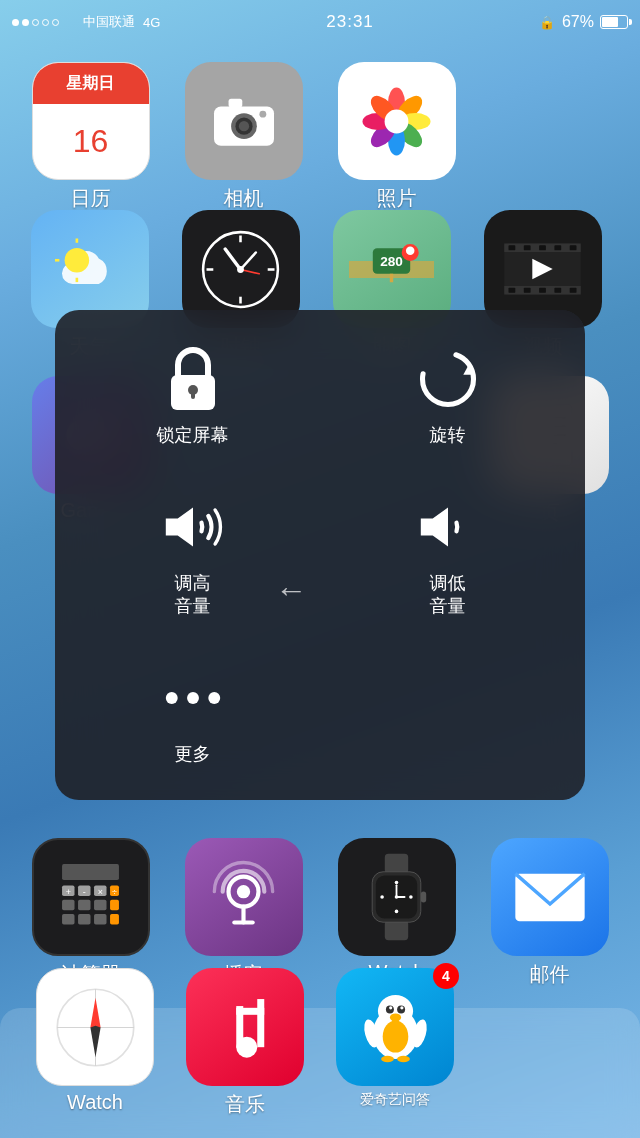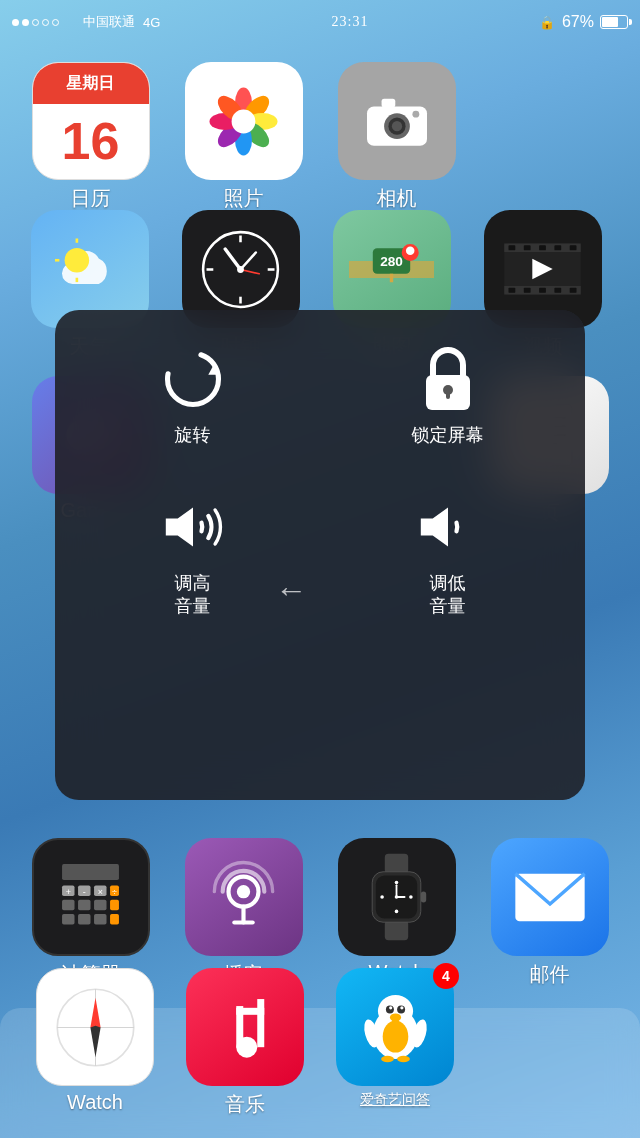--- a/index.html
+++ b/index.html
@@ -55,24 +55,23 @@
       border-radius: 50%;
       background: #fff;
     }
 
     .dot.empty {
       background: transparent;
       border: 1.5px solid #fff;
     }
 
     .status-center {
-      font-size: 14px;
+      font-size: 17px;
       font-weight: 500;
       letter-spacing: 1px;
-      font-family: Liberation Serif, serif;
     }
 
     .status-right {
       display: flex;
       align-items: center;
       gap: 6px;
       font-size: 13px;
     }
 
     .battery-icon {
@@ -229,22 +228,22 @@
       font-size: 13px;
       font-weight: 600;
     }
 
     .cal-bottom {
       display: flex;
       align-items: center;
       justify-content: center;
       flex: 1;
       color: #e84030;
-      font-size: 52px;
-      font-weight: 700;
+      font-size: 32px;
+      font-weight: 400;
     }
 
     
     .badge {
       position: absolute;
       top: -5px;
       right: -5px;
       background: red;
       color: #fff;
       border-radius: 50%;
@@ -334,52 +333,52 @@
           <span style="font-size:16px; font-weight:600;">星期日</span>
         </div>
         <div class="cal-bottom">16</div>
       </div>
     </div>
     <span class="app-label">日历</span>
   </div>
 
   <div class="app-item">
     <div class="app-icon-wrap">
+      <div class="app-icon icon-camera" style="background:#a5a5a5;">
+        <svg width="70" height="60" viewBox="0 0 80 70">
+          <rect x="5" y="18" width="70" height="46" rx="8" fill="white"></rect>
+          <circle cx="40" cy="41" r="15" fill="#666"></circle>
+          <circle cx="40" cy="41" r="10" fill="#333"></circle>
+          <circle cx="40" cy="41" r="6" fill="#555"></circle>
+          <rect x="22" y="9" width="16" height="10" rx="3" fill="white"></rect>
+          <circle cx="62" cy="27" r="4" fill="#aaa"></circle>
+        </svg>
+      </div>
+    </div>
+    <span class="app-label">相机</span>
+  </div>
+
+  <div class="app-item">
+    <div class="app-icon-wrap">
       <div class="app-icon photos-icon">
         <svg width="85" height="85" viewBox="0 0 100 100">
 
           <ellipse cx="50" cy="28" rx="10" ry="18" fill="#ff5252" transform="rotate(0 50 50)"></ellipse>
           <ellipse cx="50" cy="28" rx="10" ry="18" fill="#ff9800" transform="rotate(45 50 50)"></ellipse>
           <ellipse cx="50" cy="28" rx="10" ry="18" fill="#ffeb3b" transform="rotate(90 50 50)"></ellipse>
           <ellipse cx="50" cy="28" rx="10" ry="18" fill="#4caf50" transform="rotate(135 50 50)"></ellipse>
           <ellipse cx="50" cy="28" rx="10" ry="18" fill="#2196f3" transform="rotate(180 50 50)"></ellipse>
           <ellipse cx="50" cy="28" rx="10" ry="18" fill="#9c27b0" transform="rotate(225 50 50)"></ellipse>
           <ellipse cx="50" cy="28" rx="10" ry="18" fill="#e91e63" transform="rotate(270 50 50)"></ellipse>
           <ellipse cx="50" cy="28" rx="10" ry="18" fill="#ff5722" transform="rotate(315 50 50)"></ellipse>
           <circle cx="50" cy="50" r="14" fill="white"></circle>
         </svg>
       </div>
     </div>
     <span class="app-label">照片</span>
-  </div>
-
-  <div class="app-item">
-    <div class="app-icon-wrap">
-      <div class="app-icon icon-camera" style="background:#a5a5a5;">
-        <svg width="70" height="60" viewBox="0 0 80 70">
-          <rect x="5" y="18" width="70" height="46" rx="8" fill="white"></rect>
-          <circle cx="40" cy="41" r="15" fill="#666"></circle>
-          <circle cx="40" cy="41" r="10" fill="#333"></circle>
-          <circle cx="40" cy="41" r="6" fill="#555"></circle>
-          <rect x="22" y="9" width="16" height="10" rx="3" fill="white"></rect>
-          <circle cx="62" cy="27" r="4" fill="#aaa"></circle>
-        </svg>
-      </div>
-    </div>
-    <span class="app-label">相机</span>
   </div>
 </div>
 
 <div style="position:absolute; top:210px; left:0; right:8px; display:grid; grid-template-columns:repeat(4,1fr); gap:25px 8px; padding:0 18px; z-index:10;">
 
   <div class="app-item">
     <div class="app-icon-wrap">
       <div class="app-icon icon-weather" style="background:linear-gradient(145deg,#64b3f4,#87ceeb);">
         <svg width="80" height="70" viewBox="0 0 90 80">
           <path d="M55 28 a16 16 0 0 0-30 5 a12 12 0 0 0 0 24 h30 a16 16 0 0 0 0-29z" fill="white" opacity="0.9"></path>
@@ -650,51 +649,51 @@
 
           <ellipse cx="35" cy="90" rx="8" ry="4" fill="#ffb300"></ellipse>
           <ellipse cx="55" cy="90" rx="8" ry="4" fill="#ffb300"></ellipse>
 
           <ellipse cx="15" cy="58" rx="8" ry="18" fill="white" transform="rotate(-15 15 58)"></ellipse>
           <ellipse cx="75" cy="58" rx="8" ry="18" fill="white" transform="rotate(15 75 58)"></ellipse>
         </svg>
       </div>
       <div class="badge">4</div>
     </div>
-    <span class="app-label" style="font-size:14px; color:#fff;text-decoration:underline;">爱奇艺问答</span>
+    <span class="app-label" style="font-size:14px; color:#fff;">爱奇艺问答</span>
   </div>
 </div>
 
 <div class="overlay">
-
-  <div class="overlay-cell">
-    <div class="overlay-icon">
-      <svg width="68" height="68" viewBox="0 0 80 80">
-        <circle cx="40" cy="40" r="30" fill="none" stroke="white" stroke-width="6" stroke-dasharray="100 50" stroke-linecap="round"></circle>
-
-        <polygon points="65,22 72,35 58,35" fill="white"></polygon>
-      </svg>
-    </div>
-    <span class="overlay-label">旋转</span>
-  </div>
 
   <div class="overlay-cell">
     <div class="overlay-icon">
       <svg width="60" height="72" viewBox="0 0 60 72">
         <rect x="8" y="32" width="44" height="35" rx="6" fill="white"></rect>
         <path d="M15 32 V22 a15 15 0 0 1 30 0 V32" fill="none" stroke="white" stroke-width="6" stroke-linecap="round"></path>
         <circle cx="30" cy="47" r="5" fill="#555"></circle>
         <rect x="28" y="47" width="4" height="9" rx="2" fill="#555"></rect>
       </svg>
     </div>
     <span class="overlay-label">锁定屏幕</span>
   </div>
 
   <div class="overlay-cell">
     <div class="overlay-icon">
+      <svg width="68" height="68" viewBox="0 0 80 80">
+        <circle cx="40" cy="40" r="30" fill="none" stroke="white" stroke-width="6" stroke-dasharray="100 50" stroke-linecap="round"></circle>
+
+        <polygon points="65,22 72,35 58,35" fill="white"></polygon>
+      </svg>
+    </div>
+    <span class="overlay-label">旋转</span>
+  </div>
+
+  <div class="overlay-cell">
+    <div class="overlay-icon">
       <svg width="68" height="60" viewBox="0 0 80 70">
         <polygon points="8,25 8,45 22,45 40,58 40,12 22,25" fill="white"></polygon>
 
         <path d="M50 30 a15 15 0 0 1 0 10" fill="none" stroke="white" stroke-width="5" stroke-linecap="round"></path>
         <path d="M58 22 a25 25 0 0 1 0 26" fill="none" stroke="white" stroke-width="5" stroke-linecap="round"></path>
         <path d="M66 15 a35 35 0 0 1 0 40" fill="none" stroke="white" stroke-width="4" stroke-linecap="round"></path>
       </svg>
     </div>
     <span class="overlay-label">调高<br>音量</span>
   </div>
@@ -704,15 +703,25 @@
     <div class="overlay-icon">
       <svg width="68" height="60" viewBox="0 0 80 70">
         <polygon points="8,25 8,45 22,45 40,58 40,12 22,25" fill="white"></polygon>
 
         <path d="M50 30 a15 15 0 0 1 0 10" fill="none" stroke="white" stroke-width="5" stroke-linecap="round"></path>
       </svg>
     </div>
     <span class="overlay-label">调低<br>音量</span>
   </div>
 
+  <div class="overlay-cell">
+    <div class="overlay-icon">
+      <svg width="68" height="30" viewBox="0 0 80 30">
+        <circle cx="15" cy="15" r="7" fill="white"></circle>
+        <circle cx="40" cy="15" r="7" fill="white"></circle>
+        <circle cx="65" cy="15" r="7" fill="white"></circle>
+      </svg>
+    </div>
+    <span class="overlay-label">更多</span>
+  </div>
 </div>
 
 <div style="position:absolute; top:568px; left:275px; z-index:210; color:rgba(255,255,255,0.7); font-size:32px;">←</div>
 
 </body></html>

